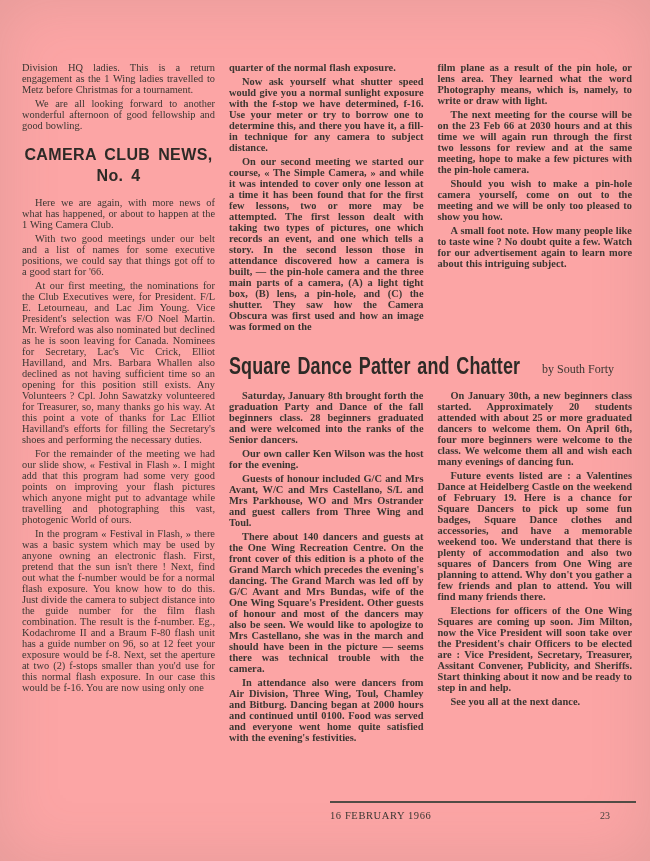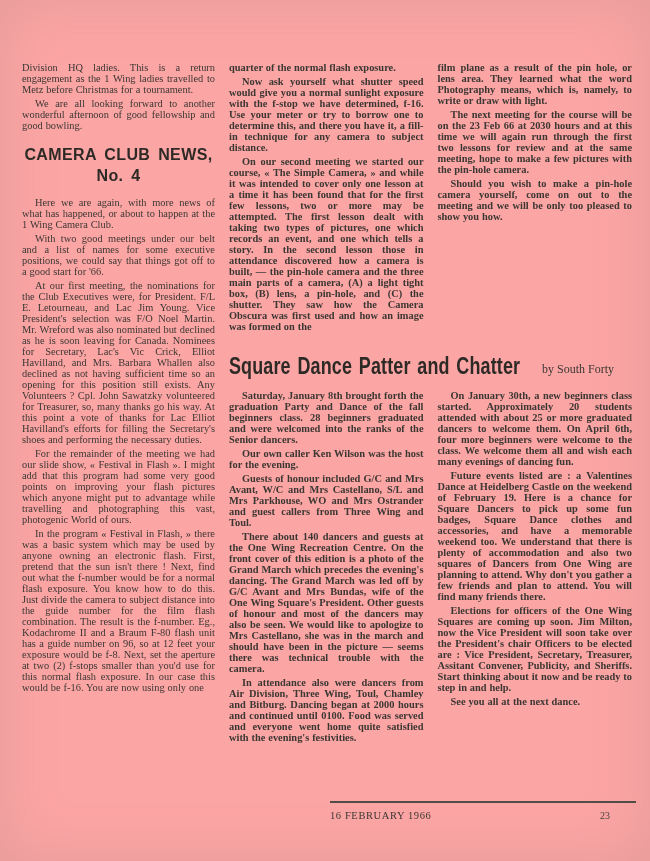--- a/index.html
+++ b/index.html
@@ -126,20 +126,21 @@
       <div class="two-col camera-top">
         <div class="col">
             <p class="para cont">quarter of the normal flash exposure.</p>
             <p class="para">Now ask yourself what shutter speed would give you a normal sunlight exposure with the f-stop we have determined, f-16. Use your meter or try to borrow one to determine this, and there you have it, a fill-in technique for any camera to subject distance.</p>
             <p class="para">On our second meeting we started our course, « The Simple Camera, » and while it was intended to cover only one lesson at a time it has been found that for the first few lessons, two or more may be attempted. The first lesson dealt with taking two types of pictures, one which records an event, and one which tells a story. In the second lesson those in attendance discovered how a camera is built, — the pin-hole camera and the three main parts of a camera, (A) a light tight box, (B) lens, a pin-hole, and (C) the shutter. They saw how the Camera Obscura was first used and how an image was formed on the</p>
           </div>
         <div class="col">
             <p class="para cont">film plane as a result of the pin hole, or lens area. They learned what the word Photography means, which is, namely, to write or draw with light.</p>
             <p class="para">The next meeting for the course will be on the 23 Feb 66 at 2030 hours and at this time we will again run through the first two lessons for review and at the same meeting, hope to make a few pictures with the pin-hole camera.</p>
             <p class="para">Should you wish to make a pin-hole camera yourself, come on out to the meeting and we will be only too pleased to show you how.</p>
+            <p class="para">A small foot note. How many people like to taste wine ? No doubt quite a few. Watch for our advertisement again to learn more about this intriguing subject.</p>
           </div>
       </div>
 
       <div class="sd-head">
         <span class="sd-title">Square Dance Patter and Chatter</span>
         <span class="sd-byline">by South Forty</span>
       </div>
 
       <div class="two-col">
         <div class="col">

